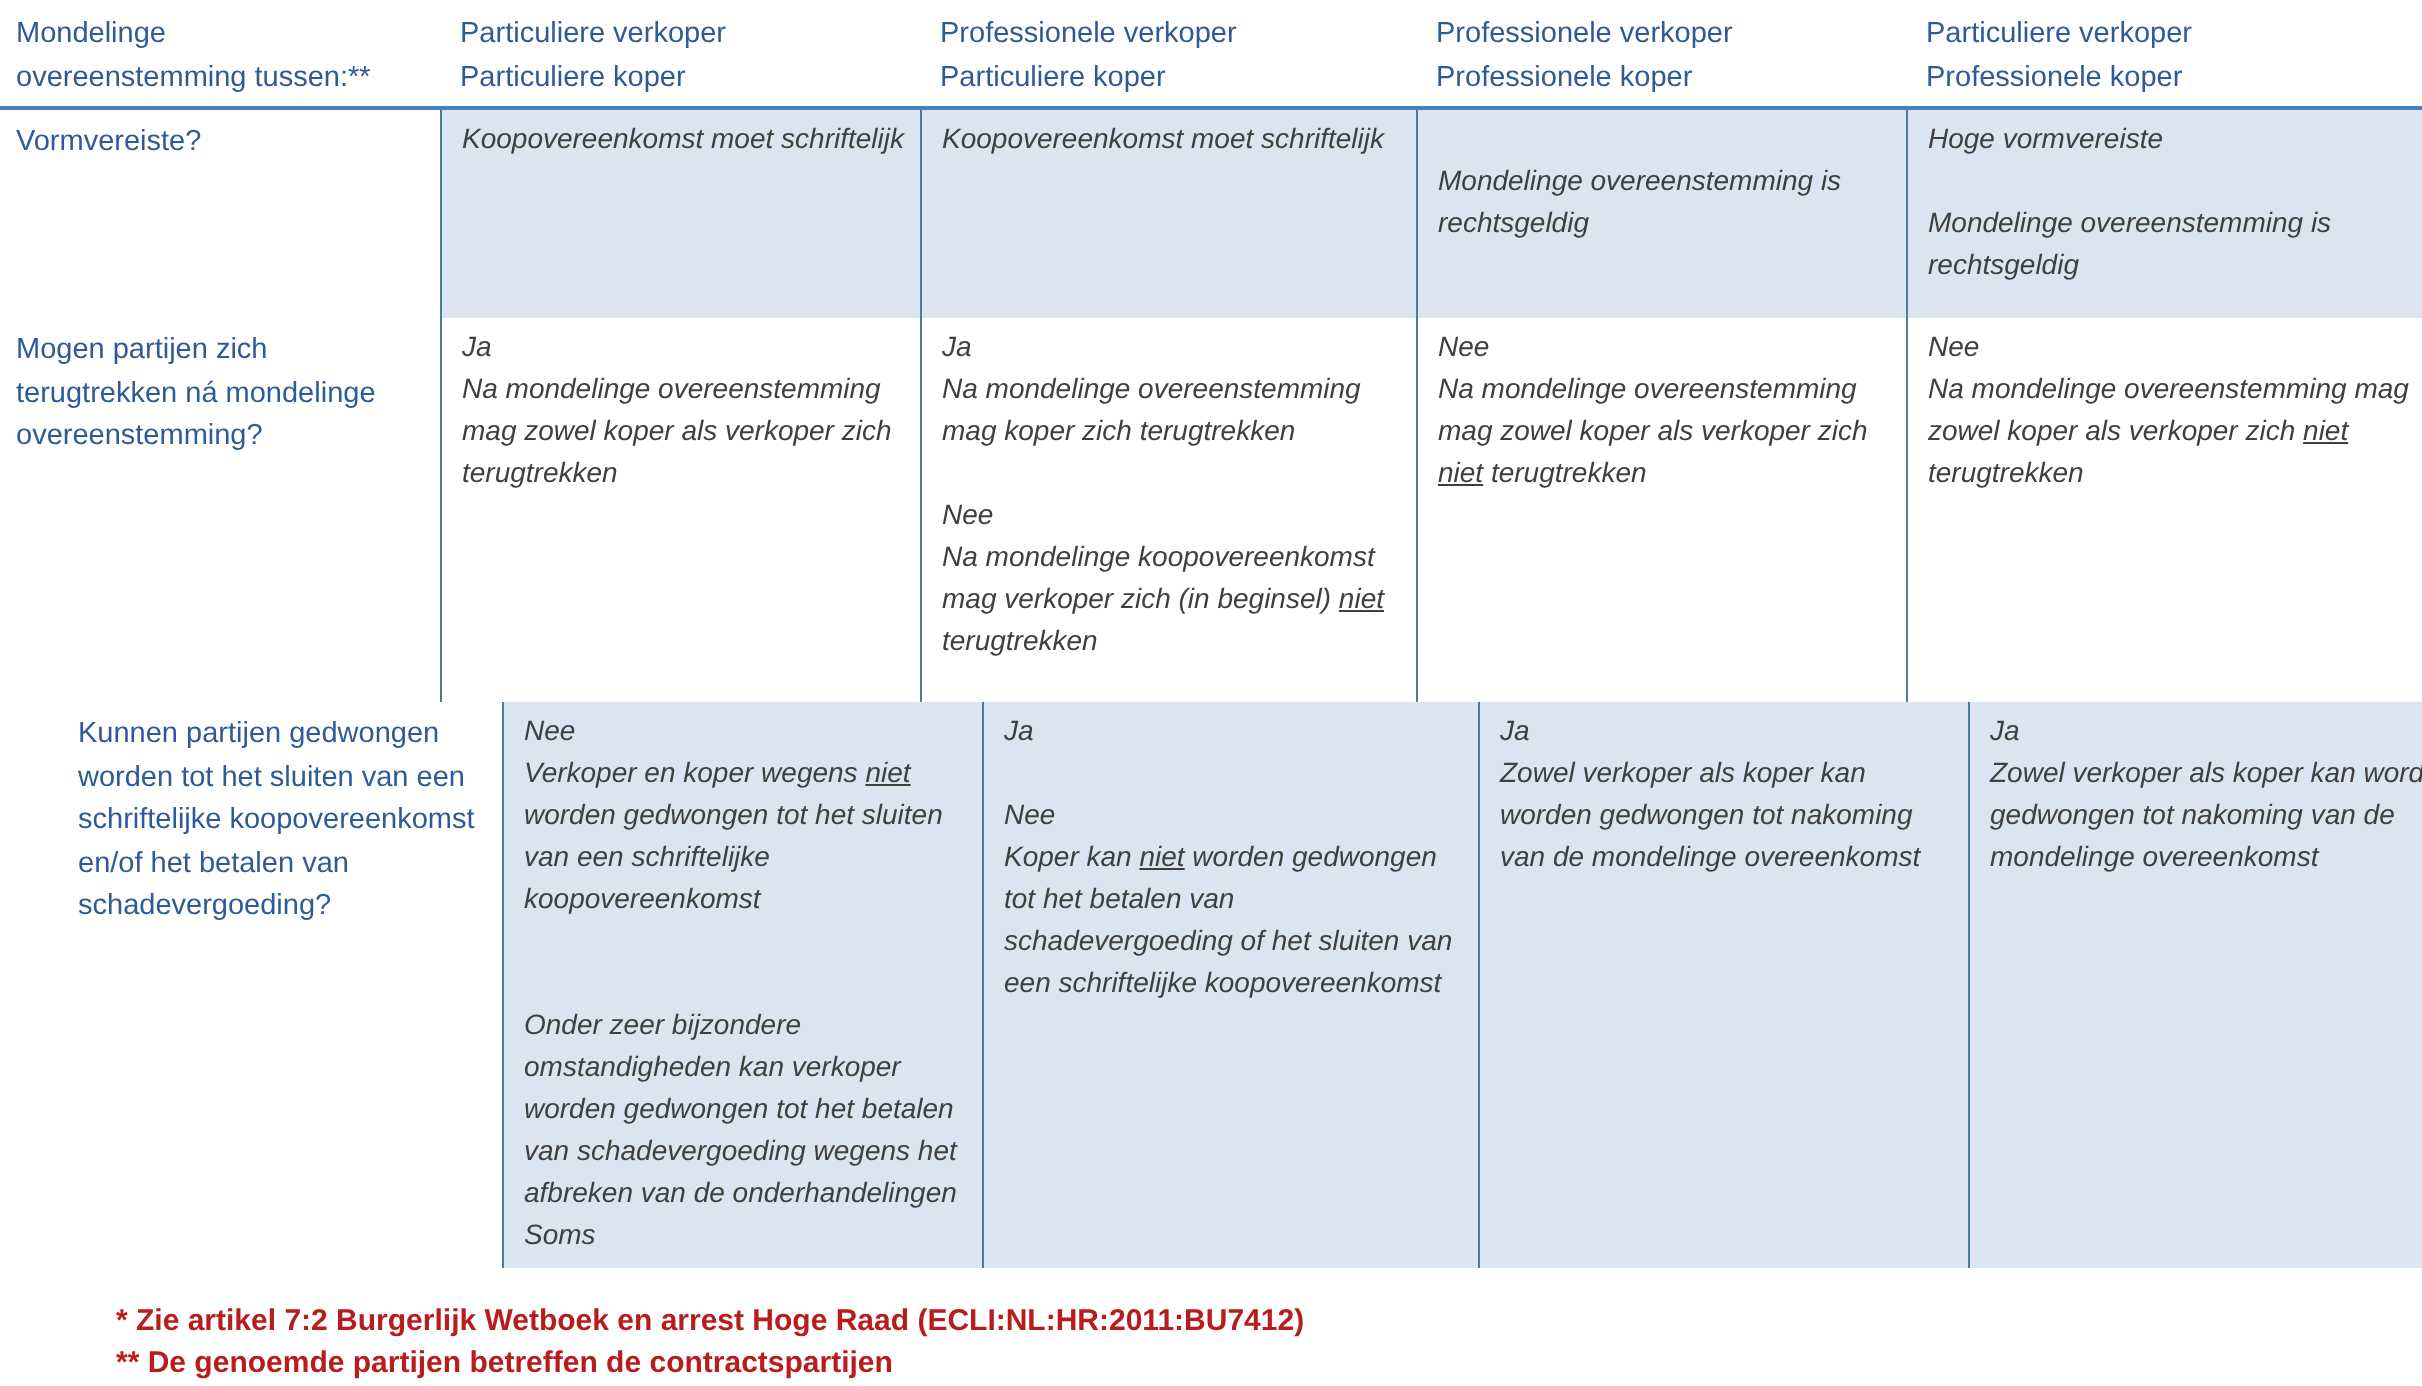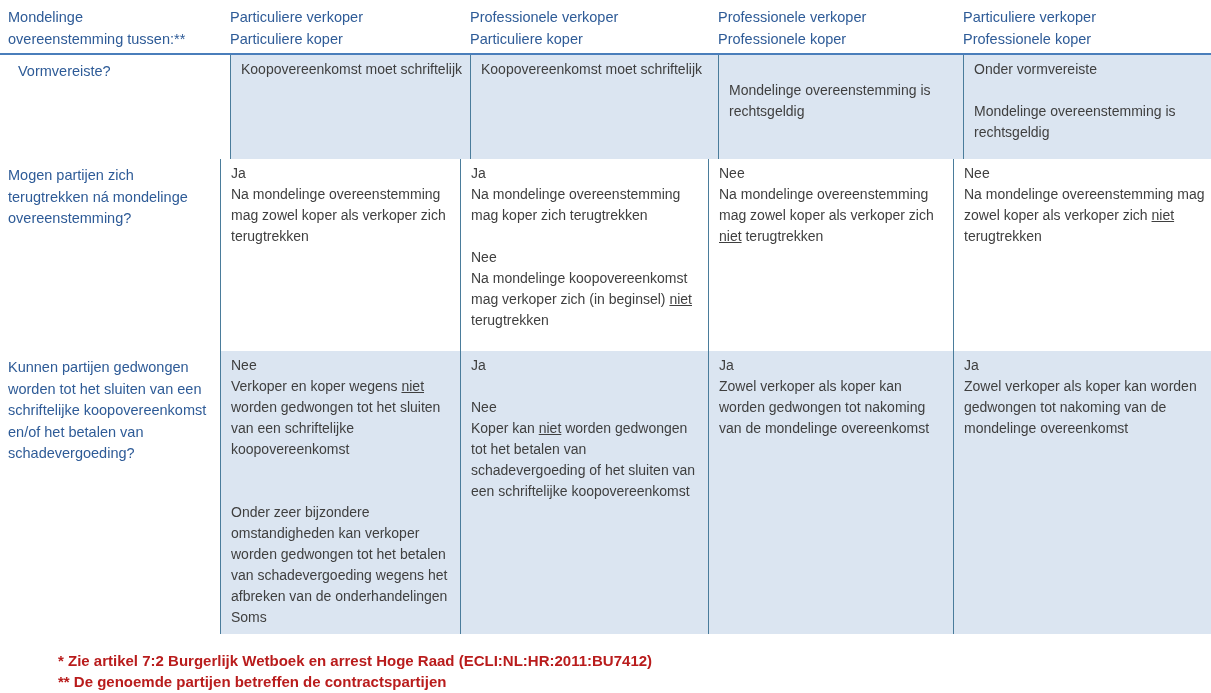--- a/index.html
+++ b/index.html
@@ -36,24 +36,24 @@
     border-left: 1px solid #4a7c9b;
   }
   .brow .qcell {
     padding: 6px 8px 0 8px;
     font-size: 14.5px;
     line-height: 21.5px;
     color: #2e5b97;
     background: #ffffff;
   }
   .brow.shaded .cell { background: #dbe5f1; }
-  .row-1 { min-height: 104px; margin-left: 10px; }
+  .row-1 { min-height: 104px; }
   .row-2 { min-height: 192px; }
-  .row-3 { min-height: 283px; }
-  .para { min-height: 21px; }
+  .row-3 { min-height: 283px; margin-left: 31px; }
+  .para { min-height: 21px; font-style: italic; }
   .para:empty { height: 21px; }
   .para .u { text-decoration: underline; }
   .footnotes {
     margin: 16px 0 0 58px;
     font-size: 15px;
     font-weight: bold;
     line-height: 21px;
     color: #b91c1c;
   }
 </style>
@@ -92,21 +92,21 @@
           <div class="para"><span>Koopovereenkomst moet schriftelijk</span></div>
         </div>
       <div class="cell">
           <div class="para"><span>Koopovereenkomst moet schriftelijk</span></div>
         </div>
       <div class="cell">
           <div class="para"></div>
           <div class="para"><span>Mondelinge overeenstemming is rechtsgeldig</span></div>
         </div>
       <div class="cell">
-          <div class="para"><span>Onder vormvereiste</span></div>
+          <div class="para"><span>Hoge vormvereiste</span></div>
           <div class="para"></div>
           <div class="para"><span>Mondelinge overeenstemming is rechtsgeldig</span></div>
         </div>
     </div>
 
     <div class="brow row-2">
       <div class="qcell">Mogen partijen zich terugtrekken ná mondelinge overeenstemming?</div>
       <div class="cell">
           <div class="para"><span>Ja</span></div>
           <div class="para"><span>Na mondelinge overeenstemming mag zowel koper als verkoper zich terugtrekken</span></div>

